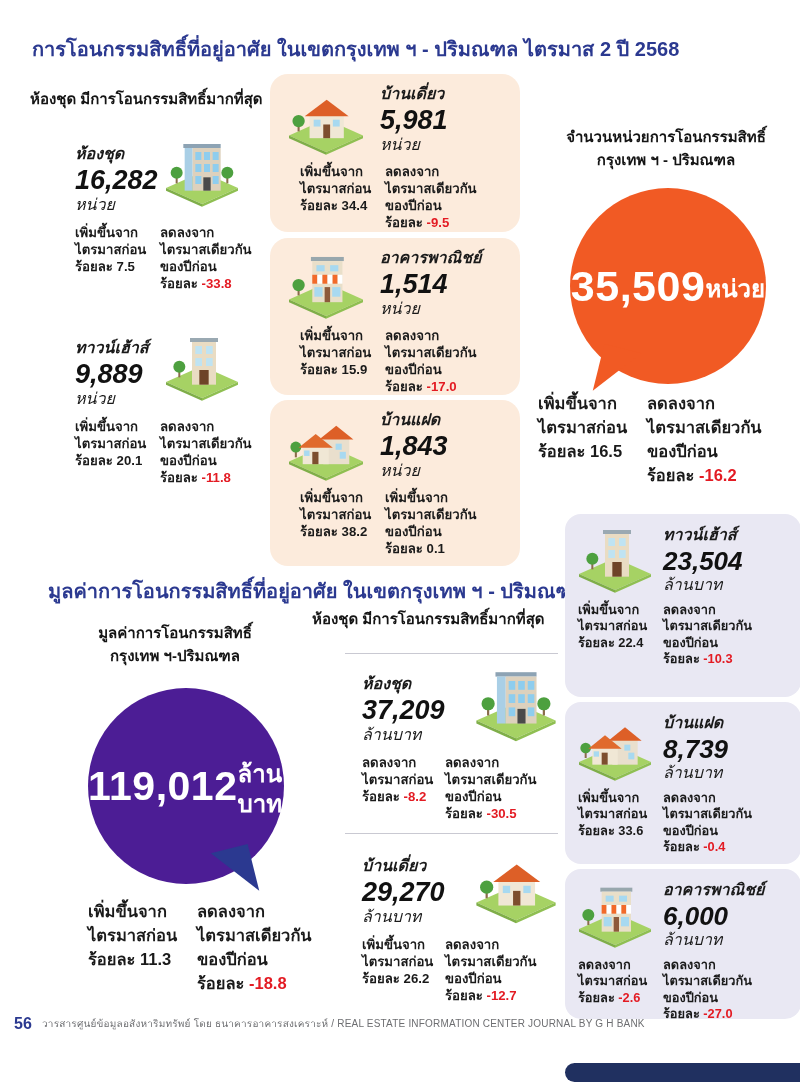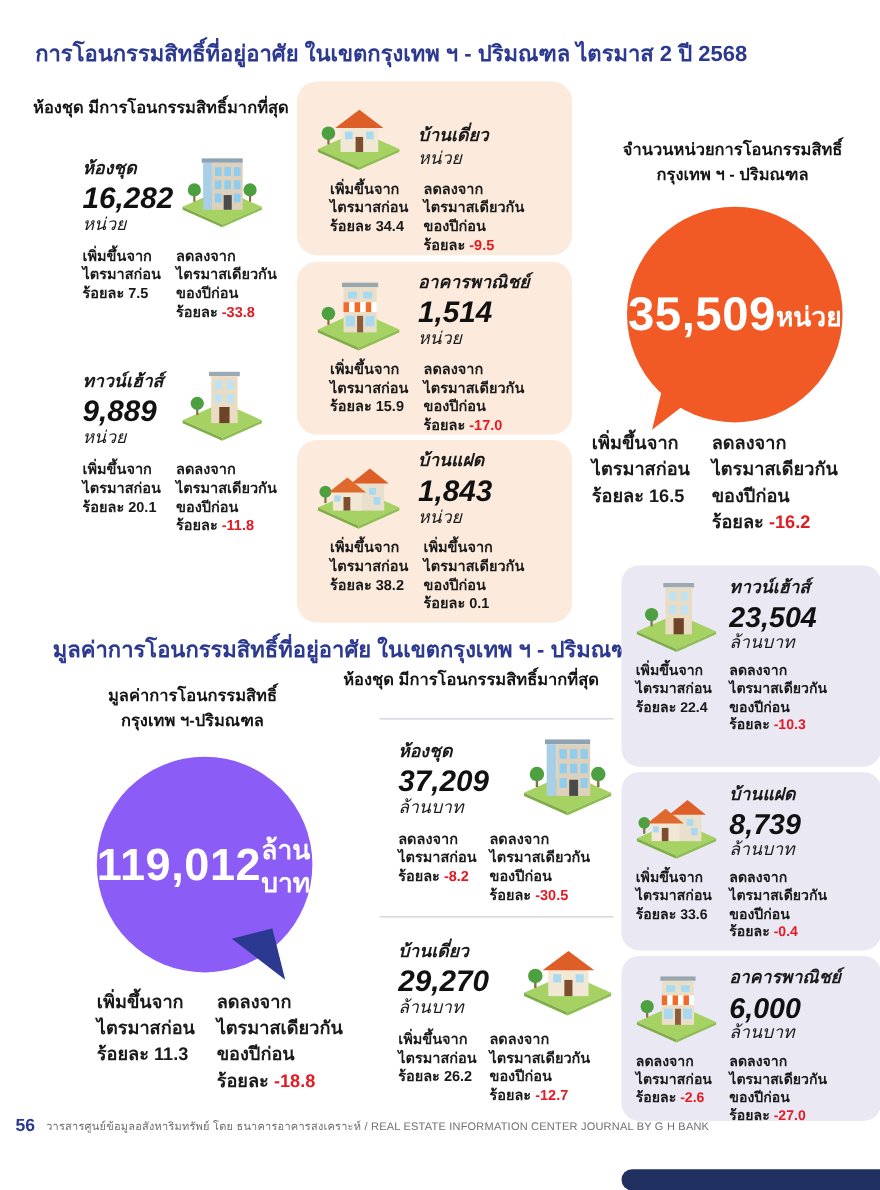--- a/index.html
+++ b/index.html
@@ -61,21 +61,21 @@
   
   .big{position:absolute;display:flex;}
   .big .chg{font-size:16.5px;line-height:1.45;}
   .big .c1{width:103px;}
   .big .c2{width:142px;margin-left:6px;}
 
   
   .bubble{position:absolute;width:196px;height:196px;border-radius:50%;display:flex;
           flex-direction:row;align-items:center;justify-content:center;color:#fff;}
   .bubble.orange{background:#f15a24;}
-  .bubble.blue{background:#8b5cf6;}
+  .bubble.blue{background:#4c1d95;}
   .bval{font-size:43px;font-weight:bold;line-height:1;letter-spacing:.5px;}
   .bunit{font-size:24px;font-weight:bold;margin-top:6px;line-height:1.25;}
   .tail{position:absolute;width:0;height:0;}
   .tail-o{left:28px;top:160px;border-top:48px solid #f15a24;border-right:38px solid transparent;transform:rotate(14deg);}
   .tail-b{left:128px;top:160px;border-top:48px solid #2b3990;border-left:38px solid transparent;transform:rotate(-14deg);}
 
   .sepline{position:absolute;height:1px;background:#c9c9d2;}
 
   .pagenum{position:absolute;left:14px;top:1015px;font-size:16px;font-weight:bold;color:#2b3990;}
   .footnote{position:absolute;left:42px;top:1016px;font-size:10px;color:#6d6e71;letter-spacing:.2px;text-align:right;}
@@ -236,20 +236,21 @@
 
   <div class="panelM" style="top:74px;height:158px;">
     <div class="toprow">
       <span class="icon">
           <svg viewBox="0 0 120 108">
             <use href="#sym-house"></use>
           </svg>
         </span>
       <div class="textcol">
         <div class="iname">บ้านเดี่ยว</div>
+        <div class="ival">5,981</div>
         <div class="iunit">หน่วย</div>
       </div>
     </div>
     <div class="changes">
       <div class="chg c1">
         <div>เพิ่มขึ้นจาก</div>
         <div>ไตรมาสก่อน</div>
         <div></div>
         <div><span>ร้อยละ</span> <span class="pct">34.4</span></div>
       </div>

